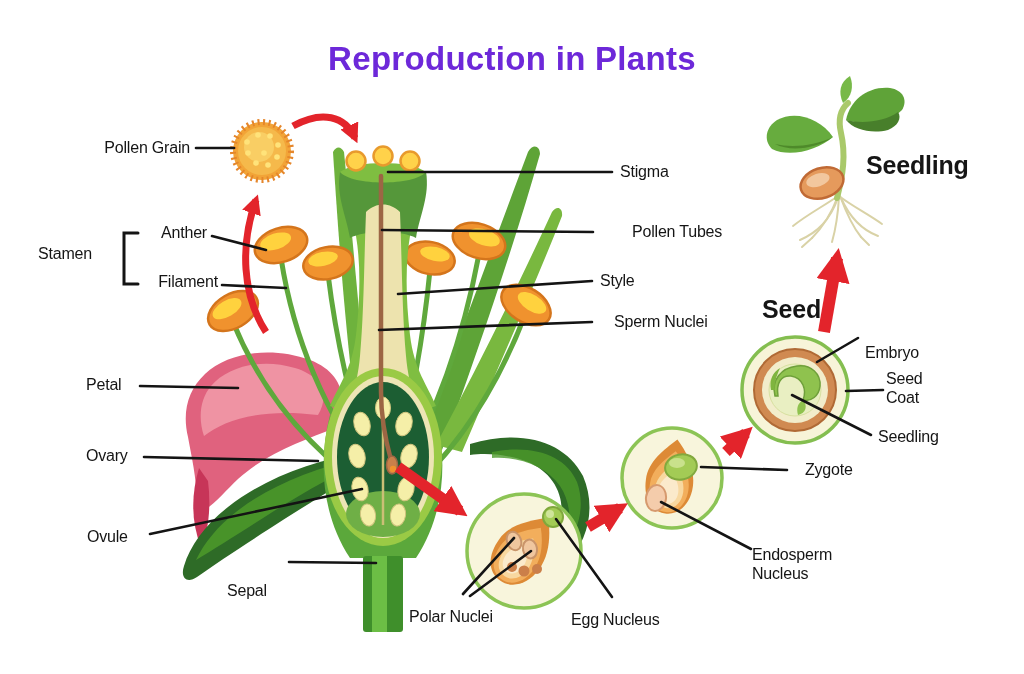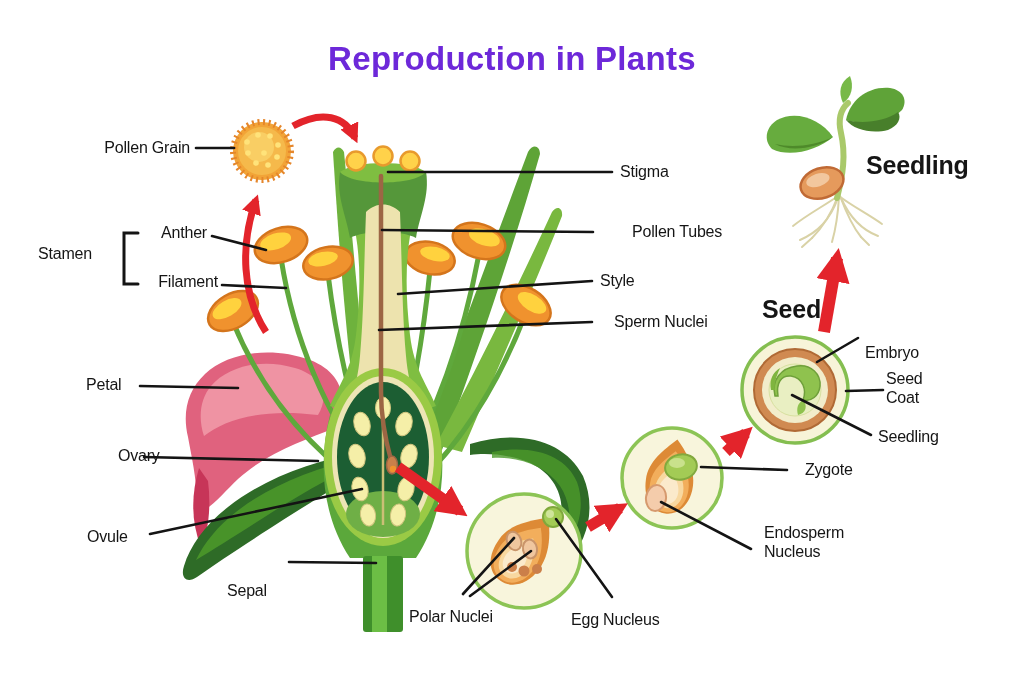--- a/index.html
+++ b/index.html
@@ -248,33 +248,33 @@
     </g>
   </svg>
 
   <div class="title">Reproduction in Plants</div>
 
   <div class="label rt" style="left:190px;top:148px;">Pollen Grain</div>
   <div class="label" style="left:38px;top:254px;">Stamen</div>
   <div class="label rt" style="left:207px;top:233px;">Anther</div>
   <div class="label rt" style="left:218px;top:282px;">Filament</div>
   <div class="label" style="left:86px;top:385px;">Petal</div>
-  <div class="label" style="left:86px;top:456px;margin-left:32px;">Ovary</div>
+  <div class="label" style="left:86px;top:456px;">Ovary</div>
   <div class="label" style="left:87px;top:537px;">Ovule</div>
   <div class="label" style="left:227px;top:562px;margin-top:29px;">Sepal</div>
 
   <div class="label" style="left:620px;top:172px;">Stigma</div>
   <div class="label" style="left:632px;top:232px;">Pollen Tubes</div>
   <div class="label" style="left:600px;top:281px;">Style</div>
   <div class="label" style="left:614px;top:322px;">Sperm Nuclei</div>
 
   <div class="label" style="left:409px;top:617px;">Polar Nuclei</div>
   <div class="label" style="left:571px;top:620px;">Egg Nucleus</div>
   <div class="label" style="left:793px;top:470px;margin-left:12px;">Zygote</div>
-  <div class="label wrap" style="left:752px;top:543px;width:118px;margin-left:12px;">Endosperm Nucleus</div>
+  <div class="label wrap" style="left:752px;top:565px;width:118px;">Endosperm Nucleus</div>
 
   <div class="label bold" style="left:762px;top:310px;">Seed</div>
   <div class="label" style="left:865px;top:353px;">Embryo</div>
   <div class="label wrap" style="left:886px;top:389px;width:56px;">Seed Coat</div>
   <div class="label" style="left:878px;top:437px;">Seedling</div>
   <div class="label bold" style="left:866px;top:166px;">Seedling</div>
 
 </div>
 
 </body></html>

